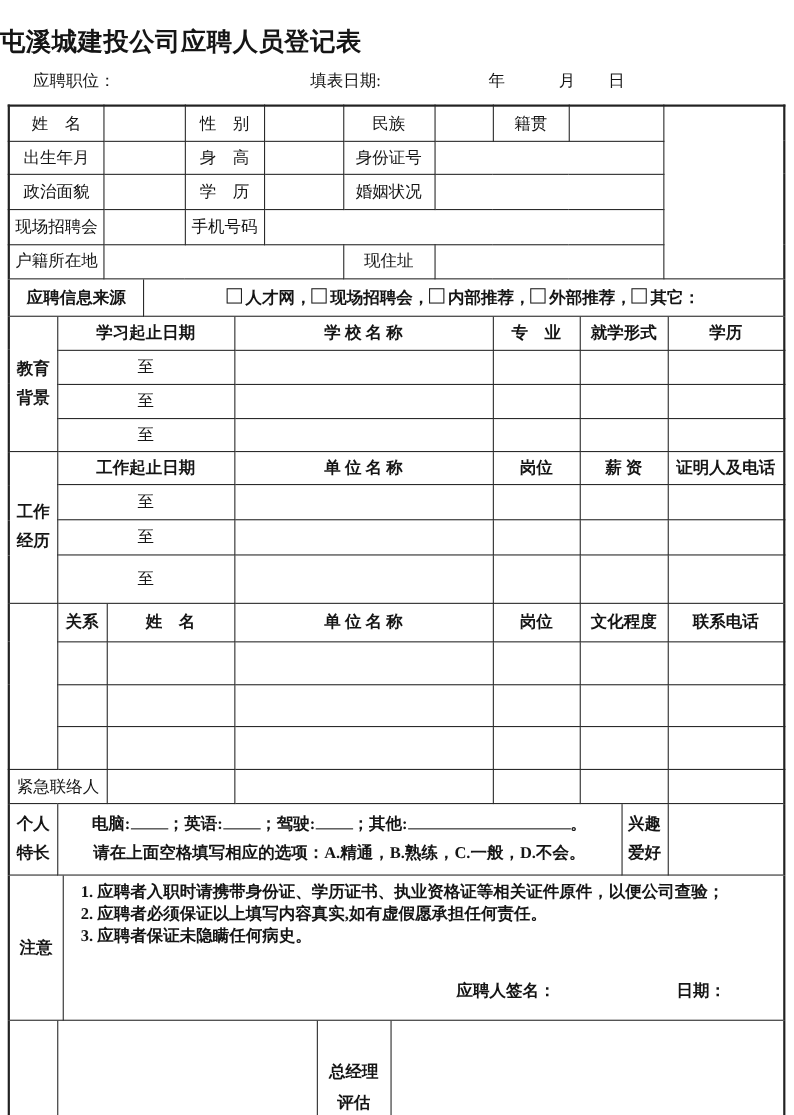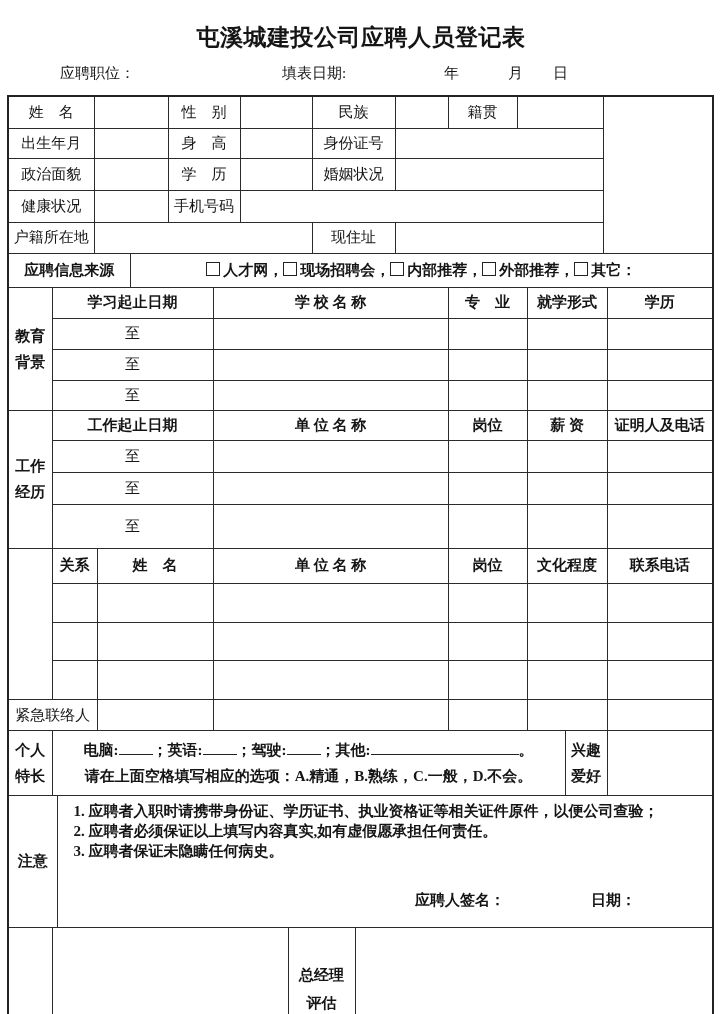--- a/index.html
+++ b/index.html
@@ -2,25 +2,25 @@
 <html><head>
 <meta charset="utf-8">
 <style>
   html,body{margin:0;padding:0;background:#e8e8e8;}
   .page{
     position:relative;width:722px;height:1014px;background:#ffffff;
     font-family:"Liberation Serif","DejaVu Serif",serif;color:#151515;
     overflow:hidden;
   }
   .title{
-    position:absolute;top:22px;left:0;width:722px;text-align:center;
+    position:absolute;top:22px;left:0;width:722px;
     font-size:23px;font-weight:bold;letter-spacing:.5px;
   }
   .subhead span{position:absolute;top:64px;font-size:15px;white-space:pre;}
-  .pos-label{left:30px;margin-left:30px;}
+  .pos-label{left:30px;}
   .date-label{left:282px;}
   .y-label{left:444px;}
   .m-label{left:508px;}
   .d-label{left:553px;}
 
   .formwrap{position:absolute;left:7px;top:95px;}
   table.grid{border-collapse:collapse;table-layout:fixed;width:707px;
     border-left:2px solid #222;border-right:2px solid #222;}
   table.grid.first{border-top:2px solid #222;}
   table.grid.last{border-bottom:2px solid #222;}
@@ -39,21 +39,21 @@
     margin:0 3px -1px 0;background:#fff;}
   .opt{white-space:pre;}
 
   .spec-body{text-align:left;padding-left:12px;line-height:26px;font-size:15px;}
   .blank{display:inline-block;border-bottom:1px solid #222;height:13px;vertical-align:baseline;}
   .w34{width:34px;} .w148{width:148px;}
 
   .notice-body{text-align:left;padding:5px 4px 0 16px;font-size:15px;}
   .notice-body .item{line-height:20px;white-space:pre-wrap;}
   .sigline{margin-top:13px;padding-left:289px;white-space:pre;}
-  .sigdate{margin-left:86px;}
+  .sigdate{margin-left:110px;}
 </style>
 </head>
 <body>
 
 <div class="page">
 
   <div class="title">屯溪城建投公司应聘人员登记表</div>
 
   <div class="subhead">
     <span class="pos-label">应聘职位：</span>
@@ -99,21 +99,21 @@
       </tr>
       <tr style="height:32px">
         <td>政治面貌</td>
         <td></td>
         <td class="pre">学　历</td>
         <td></td>
         <td>婚姻状况</td>
         <td colspan="3"></td>
       </tr>
       <tr style="height:32px">
-        <td>健康状况</td>
+        <td>现场招聘会</td>
         <td></td>
         <td>手机号码</td>
         <td colspan="5"></td>
       </tr>
       <tr style="height:31px">
         <td>户籍所在地</td>
         <td colspan="3"></td>
         <td>现住址</td>
         <td colspan="3"></td>
       </tr>

